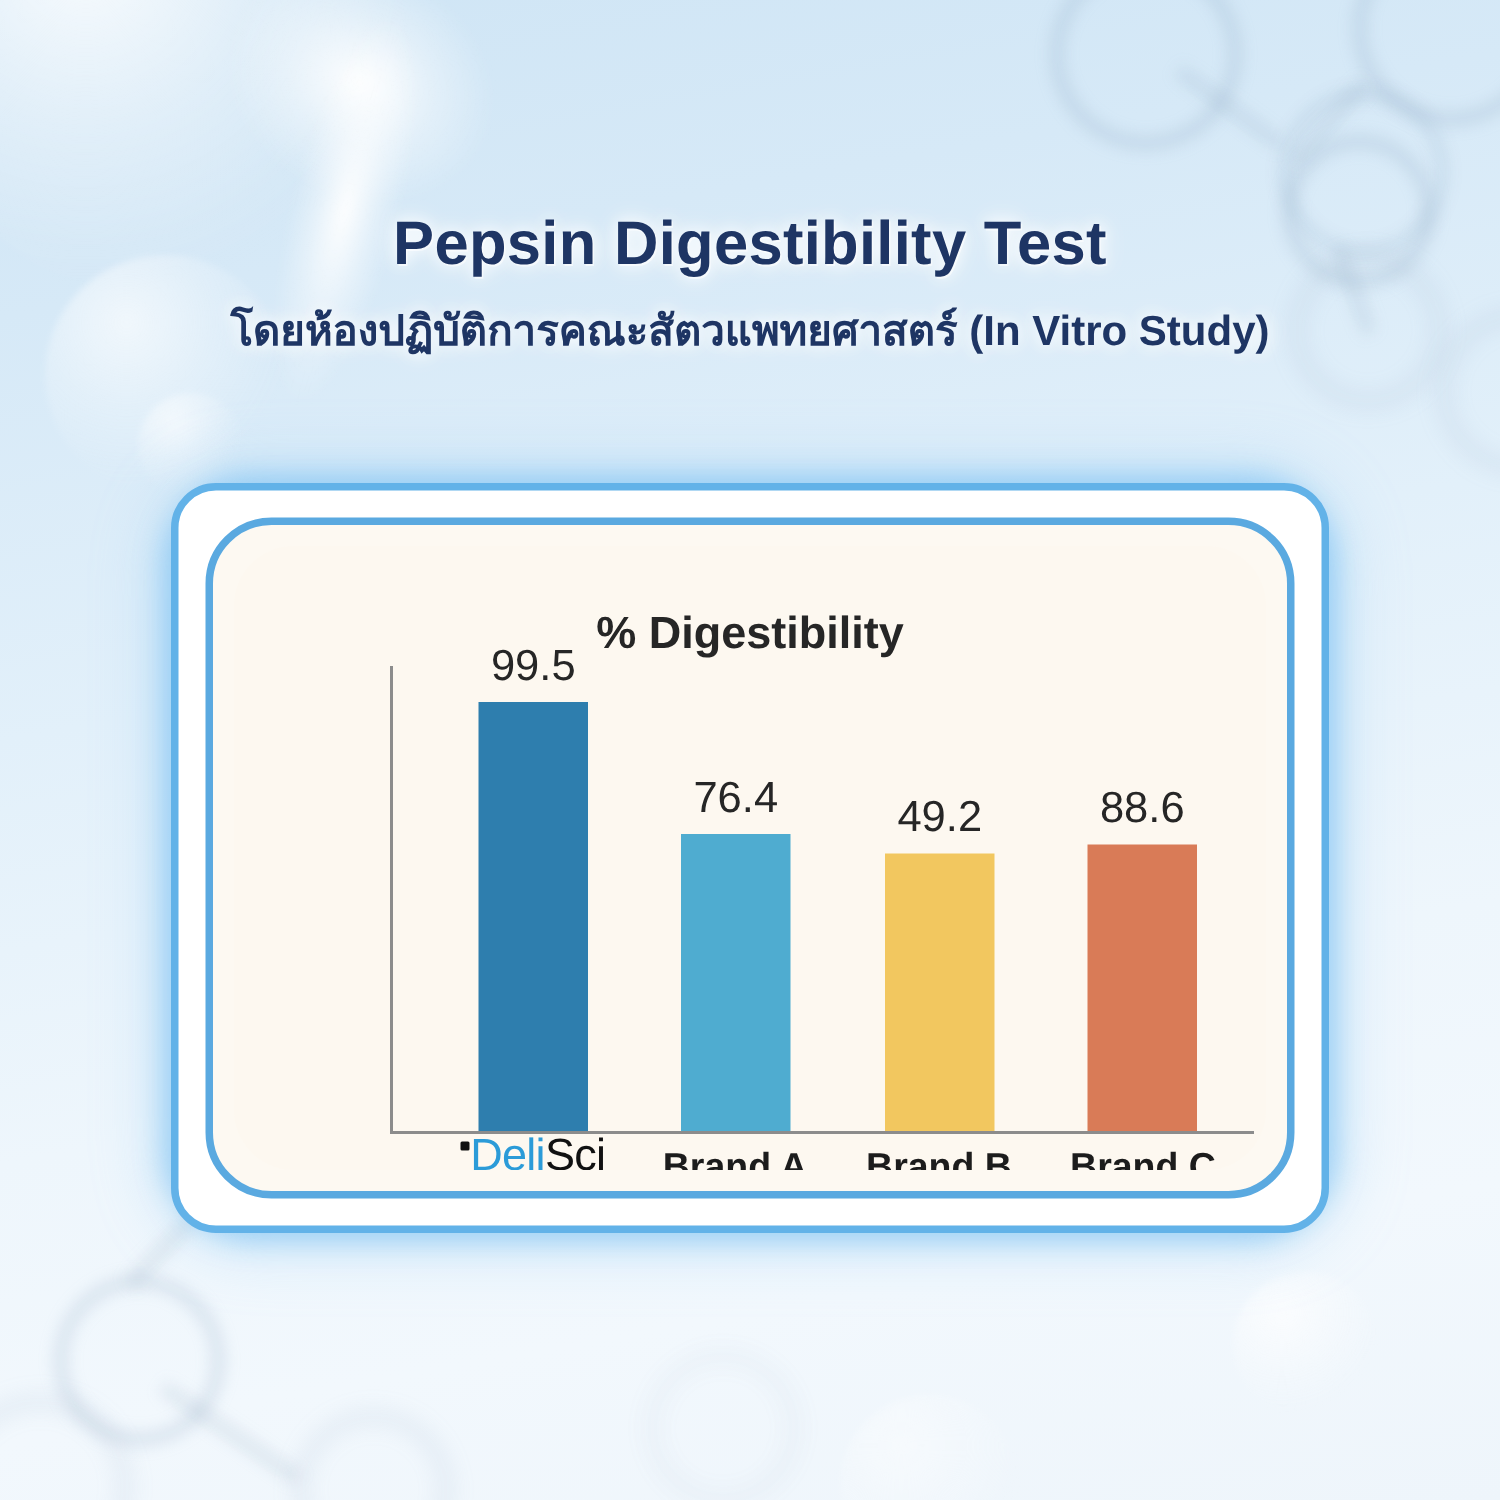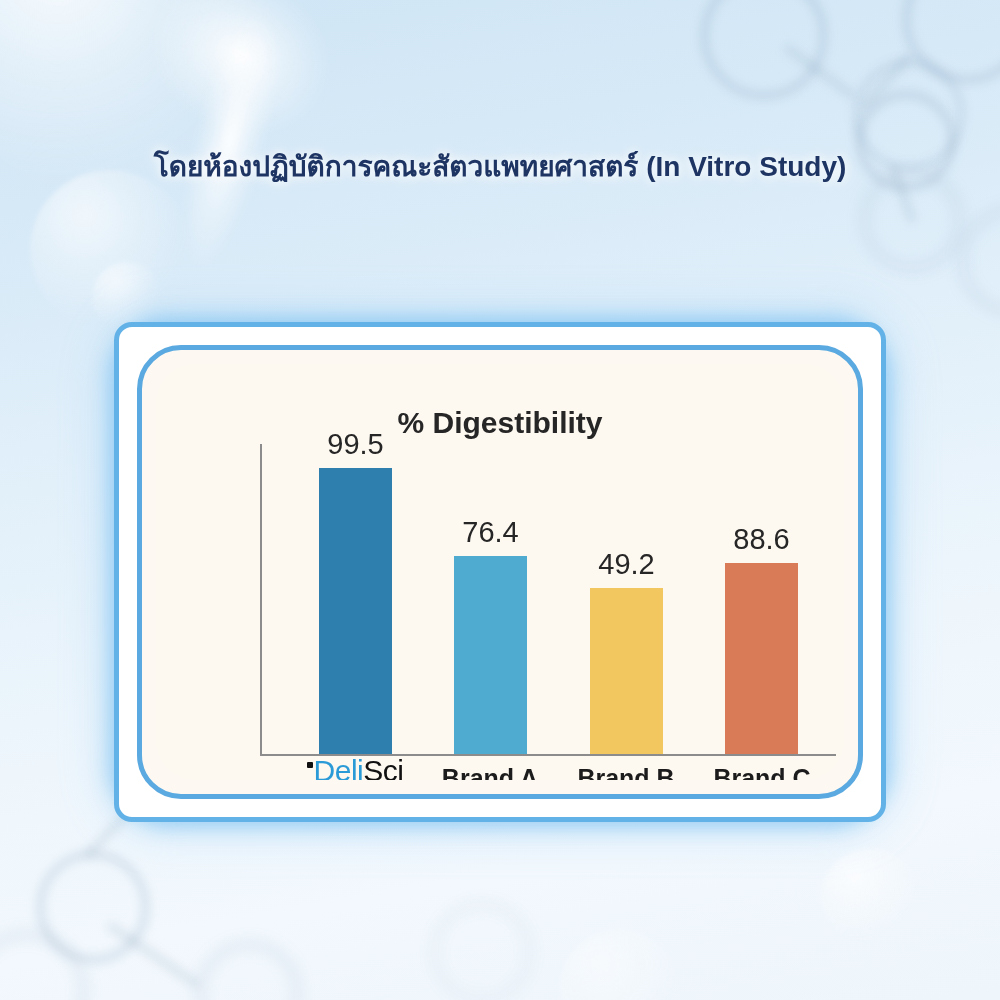--- a/index.html
+++ b/index.html
@@ -121,21 +121,21 @@
     inset: 0;
     border-radius: 54px;
     box-shadow:
       0 0 18px 5px rgba(110,185,240,0.55),
       0 0 40px 12px rgba(150,205,245,0.35);
     background: transparent;
   }
   .card-outer {
     position: absolute;
     inset: 0;
-    border-radius: 18px;
+    border-radius: 30px;
     border: 5px solid #62b2e8;
     background: #ffffff;
     box-sizing: border-box;
   }
   .card-mid {
     position: absolute;
     inset: 5px;
     border-radius: 48px;
     border: 4px solid #ffffff;
     box-sizing: border-box;
@@ -278,20 +278,21 @@
     <div class="mol-node" style="left:36px; top:850px; width:96px; height:96px;"></div>
     <div class="mol-node soft" style="left:-34px; top:930px; width:104px; height:104px;"></div>
     <div class="mol-bond" style="left:108px; top:920px; width:110px; transform:rotate(34deg);"></div>
     <div class="mol-bond" style="left:86px; top:852px; width:62px; transform:rotate(-46deg);"></div>
     <div class="mol-node soft" style="left:196px; top:940px; width:88px; height:88px;"></div>
 
     <div class="mol-node soft" style="left:430px; top:900px; width:86px; height:86px; opacity:.6;"></div>
   </div>
 
   <div class="heading">
+    <div class="title-line title-en">Pepsin Digestibility Test</div>
     <div class="subtitle">โดยห้องปฏิบัติการคณะสัตวแพทยศาสตร์ (In Vitro Study)</div>
   </div>
 
   <div class="card-wrap">
     <div class="card-glow"></div>
     <div class="card-outer">
       <div class="card-mid">
         <div class="card-inner-ring">
           <div class="card-body">
 
@@ -303,21 +304,21 @@
               <div class="axis-x"></div>
 
               <div class="bar" style="left:163px; height:286px; background:#2e7eae;">
                 <span class="bar-value">99.5</span>
               </div>
 
               <div class="bar" style="left:298px; height:198px; background:#4facd0;">
                 <span class="bar-value">76.4</span>
               </div>
 
-              <div class="bar" style="left:434px; height:166px; background:#f2c75f;">
+              <div class="bar" style="left:434px; height:185px; background:#f2c75f;">
                 <span class="bar-value">49.2</span>
               </div>
 
               <div class="bar" style="left:569px; height:191px; background:#d97b57;">
                 <span class="bar-value">88.6</span>
               </div>
 
               <div class="logo" style="left:124px;">
                 <div class="logo-mark">
                   <div class="logo-word">

